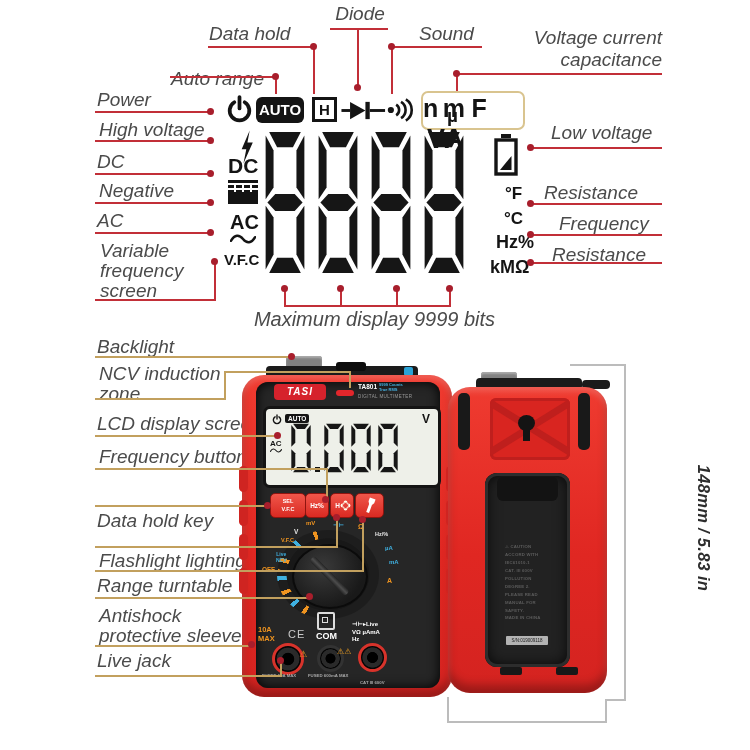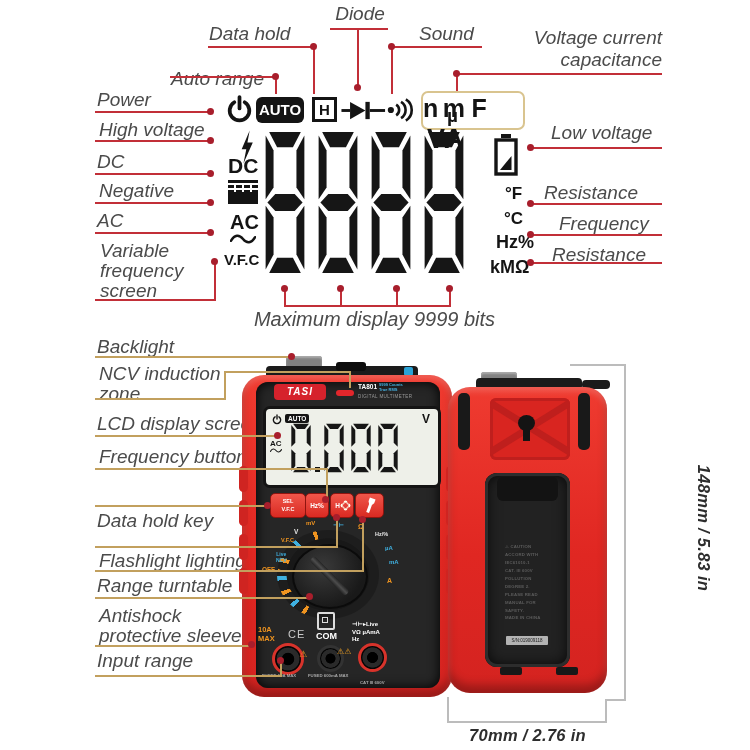--- a/index.html
+++ b/index.html
@@ -242,21 +242,21 @@
   <div class="lbl" style="left:99px;top:447px">Frequency button</div>
   <div class="lbl" style="left:97px;top:511px">
     <span>Data hold key</span><br>
   </div>
   <div class="lbl" style="left:99px;top:551px">Flashlight lighting</div>
   <div class="lbl" style="left:97px;top:576px">Range turntable</div>
   <div class="lbl" style="left:99px;top:606px">
     <span>Antishock</span><br>
     <span>protective sleeve</span>
   </div>
-  <div class="lbl" style="left:97px;top:651px">Input range</div>
+  <div class="lbl" style="left:97px;top:651px">Live jack</div>
 
   <i class="hl tan" style="left:95px;top:356px;width:196px"></i>
     <i class="dot" style="left:288px;top:353px"></i>
   <i class="hl tan" style="left:95px;top:398px;width:130px"></i>
   <i class="vl tan" style="left:224px;top:371px;height:29px"></i>
   <i class="hl tan" style="left:224px;top:371px;width:127px"></i>
   <i class="vl tan" style="left:349px;top:371px;height:17px"></i>
   <i class="hl tan" style="left:95px;top:435px;width:182px"></i>
     <i class="dot" style="left:274px;top:432px"></i>
   <i class="hl tan" style="left:95px;top:468px;width:233px"></i>
@@ -430,15 +430,14 @@
     <div class="ab" style="left:108px;top:297px;width:22px;height:8px;background:#181818;border-radius:2px"></div>
   </div>
 
   <i class="hl gl" style="left:570px;top:364px;width:56px"></i>
   <i class="vl gl" style="left:624px;top:364px;height:336px"></i>
   <i class="hl gl" style="left:605px;top:699px;width:21px"></i>
   <i class="vl gl" style="left:605px;top:699px;height:23px"></i>
   <i class="hl gl" style="left:447px;top:721px;width:160px"></i>
   <i class="vl gl" style="left:447px;top:697px;height:26px"></i>
   <div class="dimtxt" style="left:703px;top:528px;transform:translate(-50%,-50%) rotate(90deg)">148mm / 5.83 in</div>
-  <div class="dimtxt" style="left:440px;top:726px;width:175px;text-align:center">70mm / 2.76 in</div>
 
 </div>
 
 </body></html>

